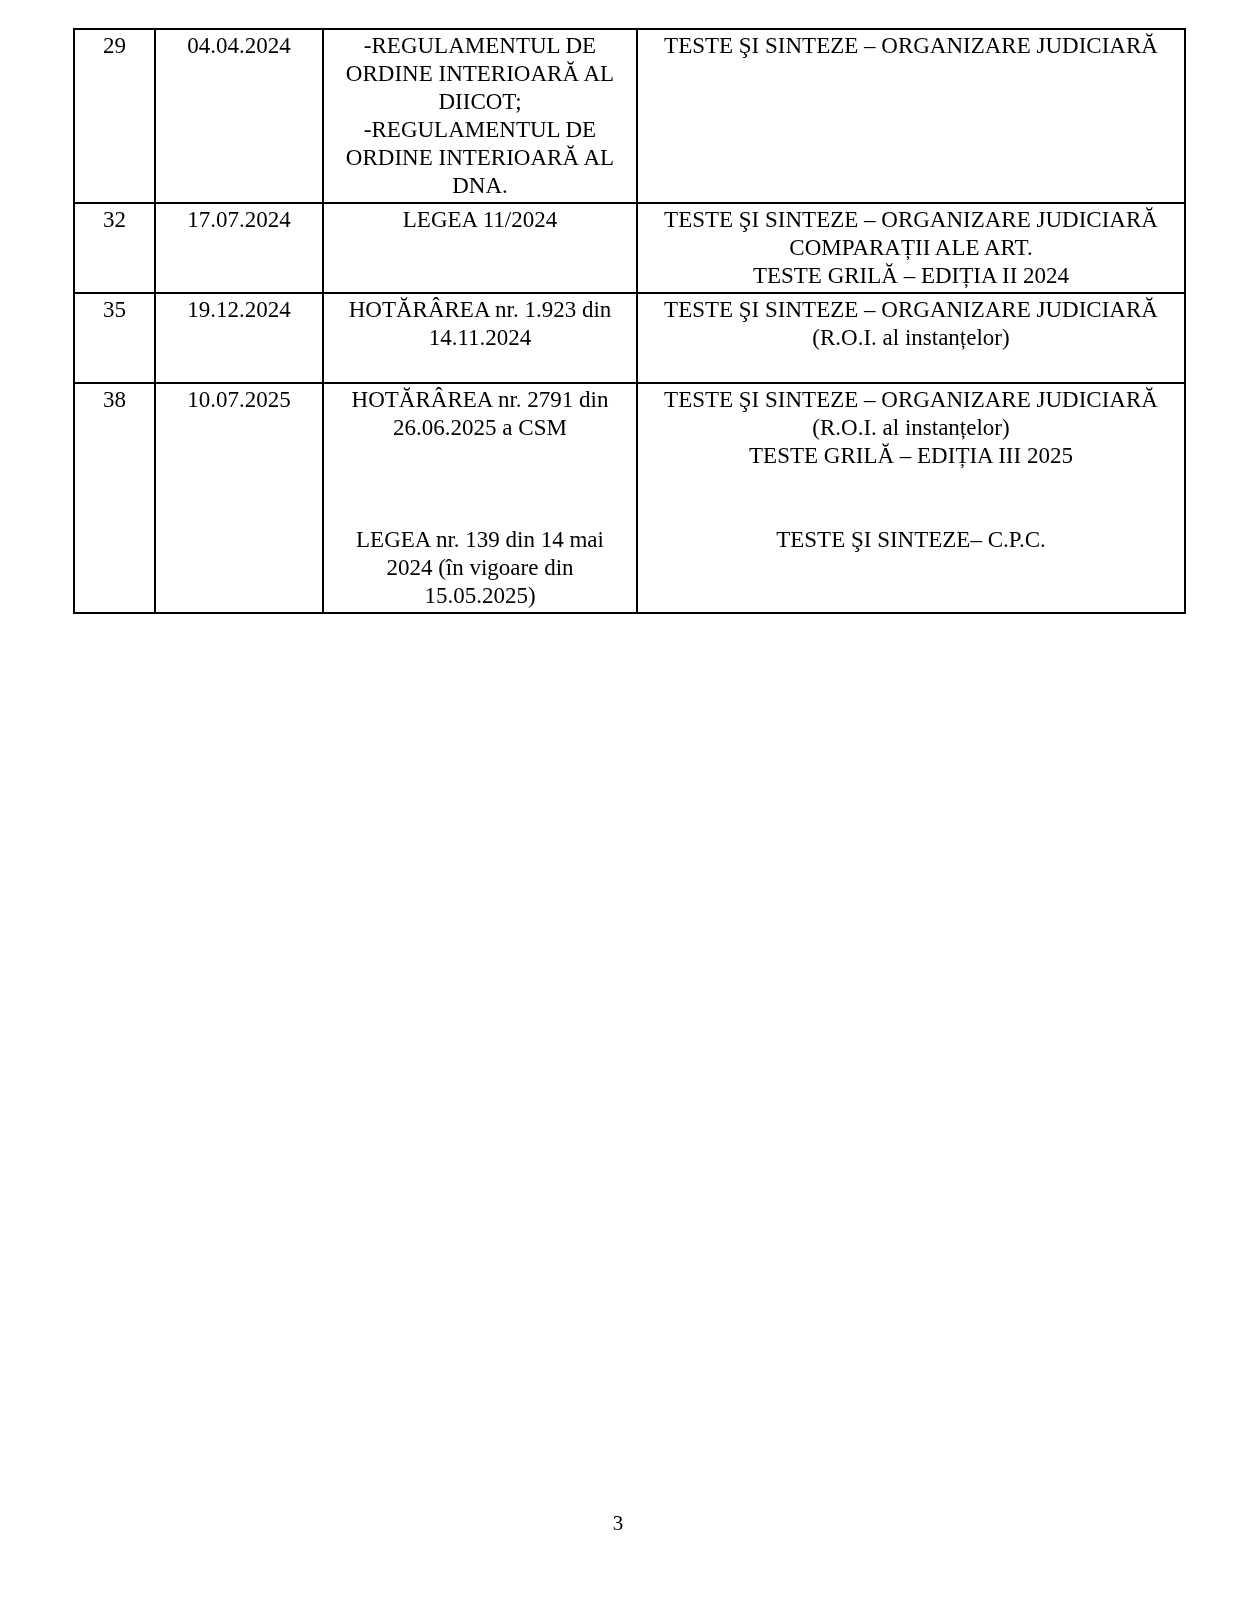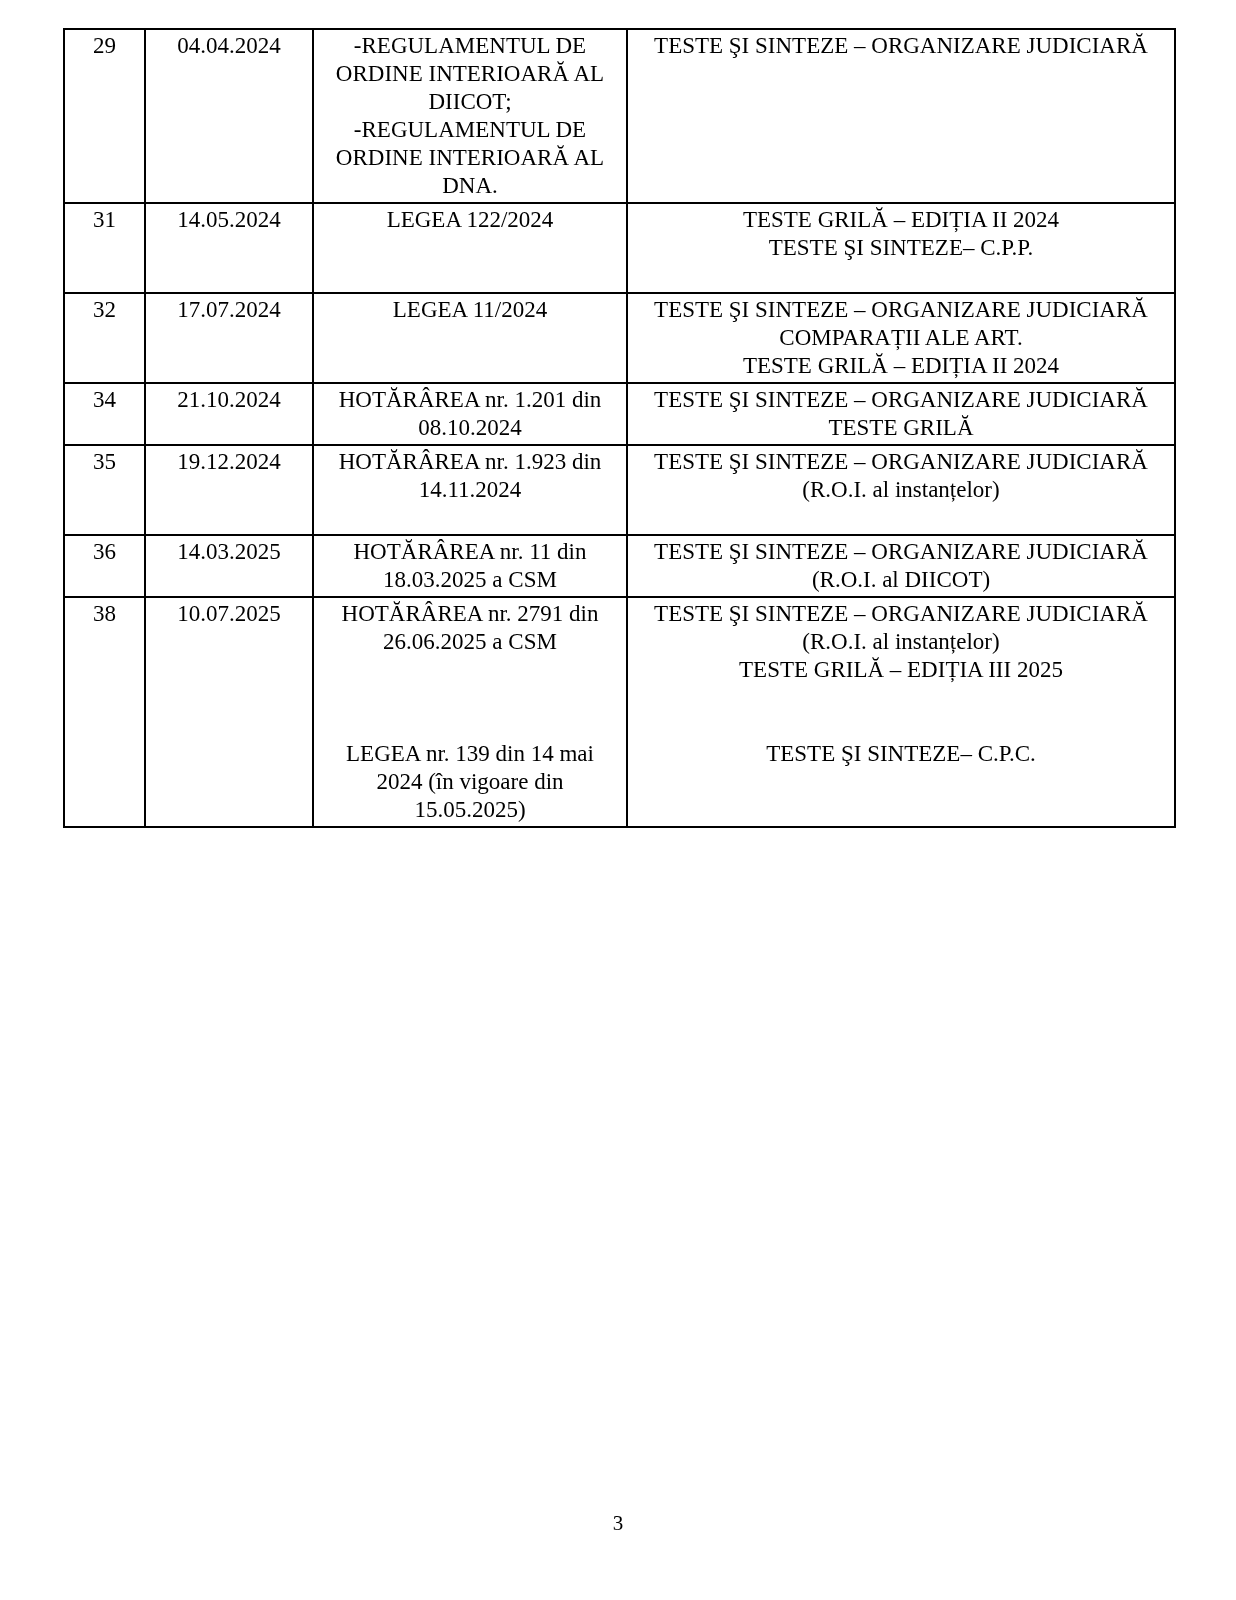--- a/index.html
+++ b/index.html
@@ -11,21 +11,21 @@
     position: relative;
     width: 1236px;
     height: 1600px;
     background: #ffffff;
     color: #000000;
     font-family: "Liberation Serif", "DejaVu Serif", serif;
     overflow: hidden;
   }
   table.changes {
     position: absolute;
-    left: 63px;
+    left: 73px;
     top: 28px;
     width: 1111px;
     border-collapse: collapse;
     table-layout: fixed;
   }
   table.changes td {
     border: 2px solid #000000;
     vertical-align: top;
     text-align: center;
     padding: 2px 4px;
@@ -79,102 +79,52 @@
             <div class="line">-REGULAMENTUL DE</div>
             <div class="line">ORDINE INTERIOARĂ AL</div>
             <div class="line">DNA.</div>
           </td>
           <td>
             <div class="line">TESTE ŞI SINTEZE – ORGANIZARE JUDICIARĂ</div>
           </td>
         </tr>
         <tr>
           <td>
-            <div class="line">31</div>
-          </td>
-          <td>
-            <div class="line">14.05.2024</div>
-          </td>
-          <td>
-            <div class="line">LEGEA 122/2024</div>
-            <div class="line">&nbsp;</div>
-            <div class="line">&nbsp;</div>
-          </td>
-          <td>
-            <div class="line">TESTE GRILĂ – EDIȚIA II 2024</div>
-            <div class="line">TESTE ŞI SINTEZE– C.P.P.</div>
-            <div class="line">&nbsp;</div>
-          </td>
-        </tr>
-        <tr>
-          <td>
             <div class="line">32</div>
           </td>
           <td>
             <div class="line">17.07.2024</div>
           </td>
           <td>
             <div class="line">LEGEA 11/2024</div>
             <div class="line">&nbsp;</div>
             <div class="line">&nbsp;</div>
           </td>
           <td>
             <div class="line">TESTE ŞI SINTEZE – ORGANIZARE JUDICIARĂ</div>
             <div class="line">COMPARAȚII ALE ART.</div>
             <div class="line">TESTE GRILĂ – EDIȚIA II 2024</div>
           </td>
         </tr>
         <tr>
           <td>
-            <div class="line">34</div>
-          </td>
-          <td>
-            <div class="line">21.10.2024</div>
-          </td>
-          <td>
-            <div class="line">HOTĂRÂREA nr. 1.201 din</div>
-            <div class="line">08.10.2024</div>
-          </td>
-          <td>
-            <div class="line">TESTE ŞI SINTEZE – ORGANIZARE JUDICIARĂ</div>
-            <div class="line">TESTE GRILĂ</div>
-          </td>
-        </tr>
-        <tr>
-          <td>
             <div class="line">35</div>
           </td>
           <td>
             <div class="line">19.12.2024</div>
           </td>
           <td>
             <div class="line">HOTĂRÂREA nr. 1.923 din</div>
             <div class="line">14.11.2024</div>
             <div class="line">&nbsp;</div>
           </td>
           <td>
             <div class="line">TESTE ŞI SINTEZE – ORGANIZARE JUDICIARĂ</div>
             <div class="line">(R.O.I. al instanțelor)</div>
             <div class="line">&nbsp;</div>
-          </td>
-        </tr>
-        <tr>
-          <td>
-            <div class="line">36</div>
-          </td>
-          <td>
-            <div class="line">14.03.2025</div>
-          </td>
-          <td>
-            <div class="line">HOTĂRÂREA nr. 11 din</div>
-            <div class="line">18.03.2025 a CSM</div>
-          </td>
-          <td>
-            <div class="line">TESTE ŞI SINTEZE – ORGANIZARE JUDICIARĂ</div>
-            <div class="line">(R.O.I. al DIICOT)</div>
           </td>
         </tr>
         <tr>
           <td>
             <div class="line">38</div>
           </td>
           <td>
             <div class="line">10.07.2025</div>
           </td>
           <td>

